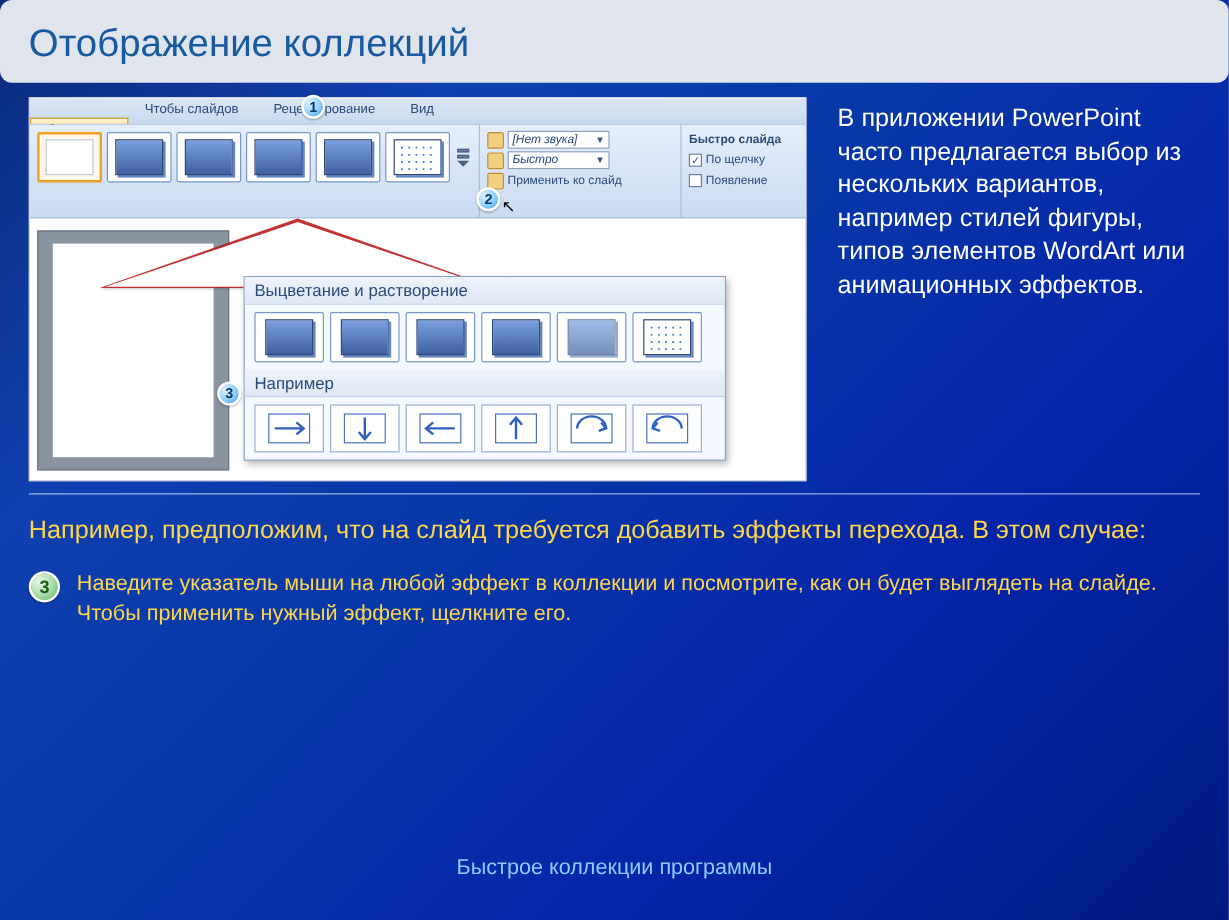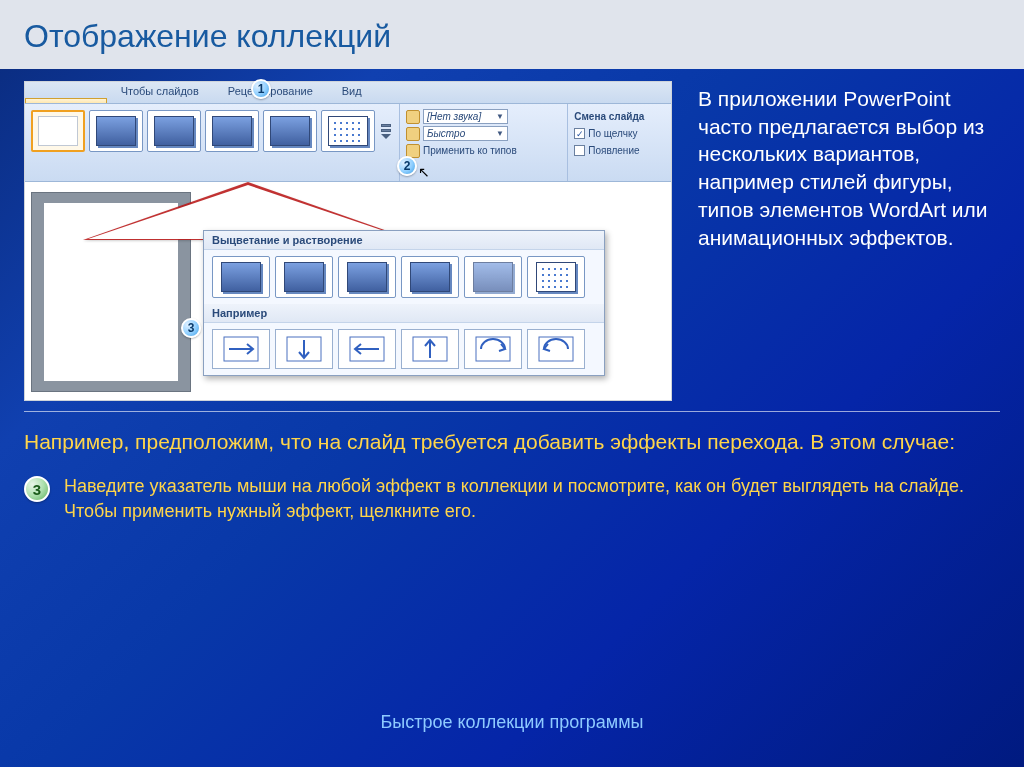--- a/index.html
+++ b/index.html
@@ -6,20 +6,21 @@
   body {
     font-family: Arial, "Helvetica Neue", sans-serif;
     width: 1024px; height: 767px;
     background: linear-gradient(135deg, #0a2a7a 0%, #1040b0 25%, #0838a8 45%, #0525a8 70%, #001a80 100%);
     position: relative;
     overflow: hidden;
   }
   .title-band {
     background: #e0e4ec;
     padding: 18px 24px 14px;
+    border-radius: 10px;
   }
   .title {
     color: #185aa0;
     font-size: 32px;
     font-weight: 400;
   }
   .main-row {
     display: flex;
     padding: 12px 24px 0 24px;
     gap: 26px;
@@ -160,21 +161,21 @@
 
   
   .popup {
     position:absolute; left:178px; top:148px;
     width: 402px; border:1px solid #8aa0c0;
     background:#f4f8ff; box-shadow: 2px 3px 6px rgba(0,0,0,0.3);
     z-index:6;
   }
   .popup-section-hdr {
     background:linear-gradient(#eef3fb,#e0e8f5);
-    padding:3px 8px; font-size:11px; color:#2a4a7a; font-weight:bold;
+    padding:3px 8px; font-size:14px; color:#2a4a7a; font-weight:normal;
     border-bottom:1px solid #c4d4ea;
   }
   .popup-thumbs { display:flex; gap:5px; padding:6px 8px;}
   .arrow-thumb {
     width:58px;height:40px;border:1px solid #9ab0d0;background:#fff;
     display:flex;align-items:center;justify-content:center;
   }
   .arrow-thumb svg{width:36px;height:26px;}
 
   .cursor-decor {
@@ -249,26 +250,26 @@
             </div>
           <div class="row">
               <span class="mini-icon"></span>
               <div class="combo">
                 <span>Быстро</span>
                 <span class="arr">▼</span>
               </div>
             </div>
           <div class="row">
               <span class="mini-icon"></span>
-              <span>Применить ко типов</span>
+              <span>Применить ко слайд</span>
             </div>
         </div>
 
         <div class="ribbon-group" style="width:106px;">
-          <div class="row" style="font-weight:bold;">Смена слайда</div>
+          <div class="row" style="font-weight:bold;">Быстро слайда</div>
           <div class="row">
               <span class="chk">✓</span>
               <span>По щелчку</span>
             </div>
           <div class="row">
               <span class="chk"></span>
               <span>Появление</span>
             </div>
         </div>
       </div>

